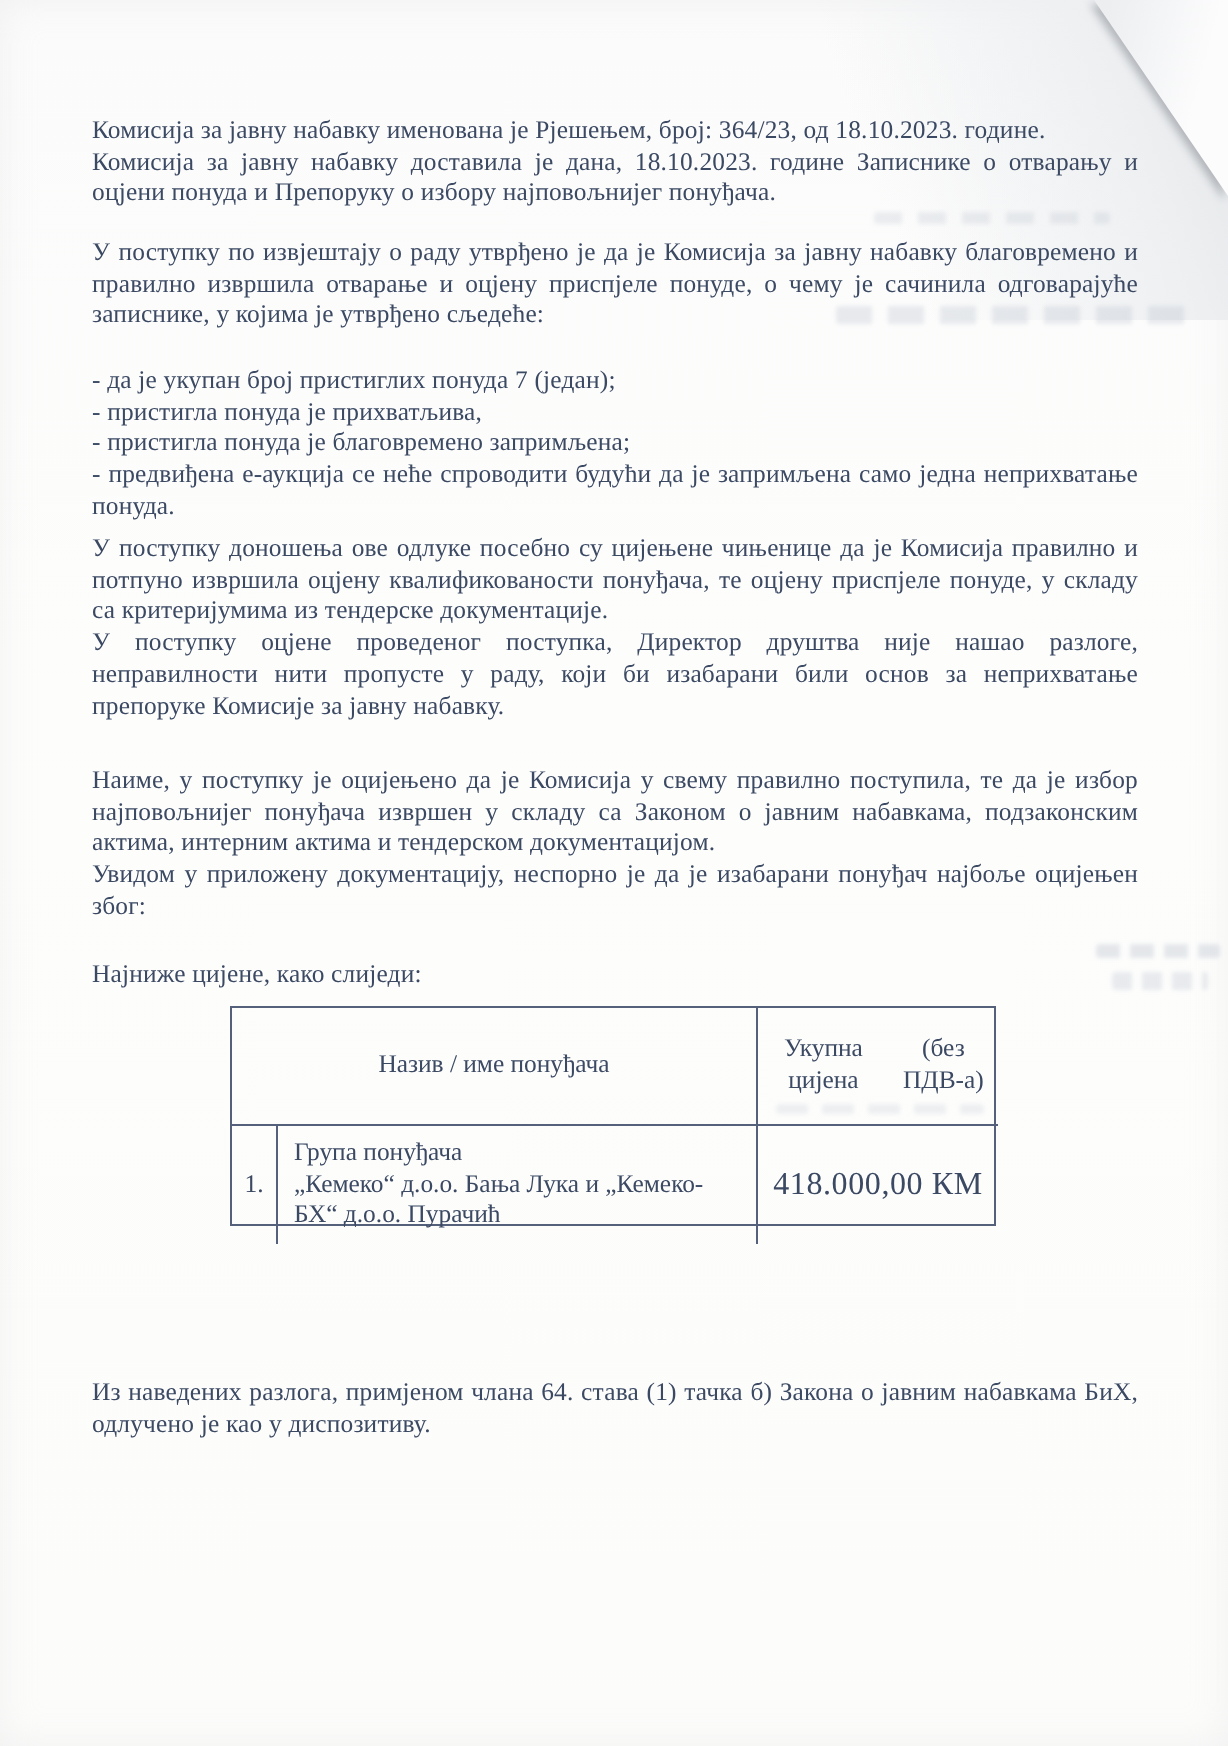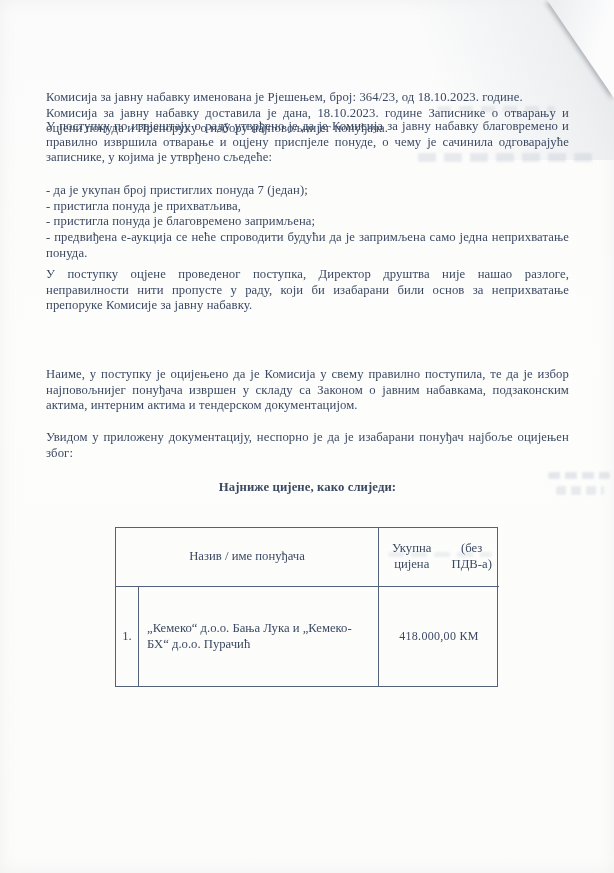--- a/index.html
+++ b/index.html
@@ -44,32 +44,32 @@
   .art-e{left:388px;top:552px;width:104px;height:5px;opacity:.22;
     background:repeating-linear-gradient(90deg,#b8bfcb 0 16px,transparent 16px 23px);}
   
   .para{
     position:absolute;left:46px;width:523px;
     font-size:12.7px;line-height:15.7px;
     text-align:justify;
     letter-spacing:0.1px;
   }
   .para .sub{margin:0;}
-  .no-just{text-align:center;font-weight:bold;}
-  .p1{top:58px;margin-top:32px;} .p2{top:119px;} .plist{top:183px;} .p3{top:267px;}
-  .p4{top:367px;} .p5{top:430px;} .p6{top:480px;} .p7{top:689px;}
+  .no-just{text-align:left;}
+  .p1{top:58px;} .p2{top:119px;} .plist{top:183px;} .p3{top:267px;}
+  .p4{top:383px;} .p5{top:430px;} .p6{top:480px;} .p7{top:689px;}
   
   .otable{
-    position:absolute;left:115px;top:503px;width:383px;height:160px;
+    position:absolute;left:115px;top:503px;width:383px;height:110px;
     display:grid;
     grid-template-columns:23px 240px 120px;
     grid-template-rows:59px 1fr;
     border:1px solid #55607a;
     box-sizing:border-box;
-    font-size:12.7px;line-height:15.7px;margin-top:24px;
+    font-size:12.7px;line-height:15.7px;
   }
   .tcell{
     display:flex;align-items:center;justify-content:center;
     box-sizing:border-box;text-align:center;
   }
   .th-name{
     grid-column:1 / 3;grid-row:1;
     border-right:1px solid #55607a;border-bottom:1px solid #55607a;
   }
   .th-price{
@@ -82,21 +82,21 @@
     border-right:1px solid #55607a;
   }
   .td-name{
     grid-column:2;grid-row:2;
     border-right:1px solid #55607a;
     justify-content:flex-start;text-align:left;
     padding:6px 10px 6px 8px;
   }
   .td-price{
     grid-column:3;grid-row:2;
-    font-size:12px;letter-spacing:0.3px;
+    font-size:16px;letter-spacing:0.3px;
   }
 </style>
 </head>
 <body>
 
 <div class="page">
 
   <div class="fold-shade"></div>
   <div class="fold-wrap">
     <div class="fold-tri"></div>
@@ -116,38 +116,41 @@
   <div class="para p2">У поступку по извјештају о раду утврђено је да је Комисија за јавну набавку благовремено и правилно извршила отварање и оцјену приспјеле понуде, о чему је сачинила одговарајуће записнике, у којима је утврђено сљедеће:</div>
 
   <div class="para plist">
     <div class="sub">- да је укупан број пристиглих понуда 7 (један);</div>
     <div class="sub">- пристигла понуда је прихватљива,</div>
     <div class="sub">- пристигла понуда је благовремено запримљена;</div>
     <div class="sub">- предвиђена е-аукција се неће спроводити будући да је запримљена само једна неприхватање понуда.</div>
   </div>
 
   <div class="para p3">
+    <div class="sub">У поступку доношења ове одлуке посебно су цијењене чињенице да је Комисија правилно и потпуно извршила оцјену квалификованости понуђача, те оцјену приспјеле понуде, у складу са критеријумима из тендерске документације.</div>
     <div class="sub">У поступку оцјене проведеног поступка, Директор друштва није нашао разлоге, неправилности нити пропусте у раду, који би изабарани били основ за неприхватање препоруке Комисије за јавну набавку.</div>
   </div>
 
   <div class="para p4">Наиме, у поступку је оцијењено да је Комисија у свему правилно поступила, те да је избор најповољнијег понуђача извршен у складу са Законом о јавним набавкама, подзаконским актима, интерним актима и тендерском документацијом.</div>
 
   <div class="para p5">Увидом у приложену документацију, неспорно је да је изабарани понуђач најбоље оцијењен због:</div>
 
   <div class="para p6 no-just">Најниже цијене, како слиједи:</div>
 
   <div class="otable">
     <div class="tcell th-name">Назив / име понуђача</div>
     <div class="tcell th-price">
       <span>Укупна цијена</span>
       <span>(без ПДВ-а)</span>
     </div>
     <div class="tcell td-num">1.</div>
     <div class="tcell td-name">
       <div>
+        <div>Група понуђача</div>
         <div>„Кемеко“ д.о.о. Бања Лука и „Кемеко-БХ“ д.о.о. Пурачић</div>
       </div>
     </div>
     <div class="tcell td-price">418.000,00 КМ</div>
   </div>
 
+  <div class="para p7">Из наведених разлога, примјеном члана 64. става (1) тачка б) Закона о јавним набавкама БиХ, одлучено је као у диспозитиву.</div>
 
 </div>
 
 </body></html>

